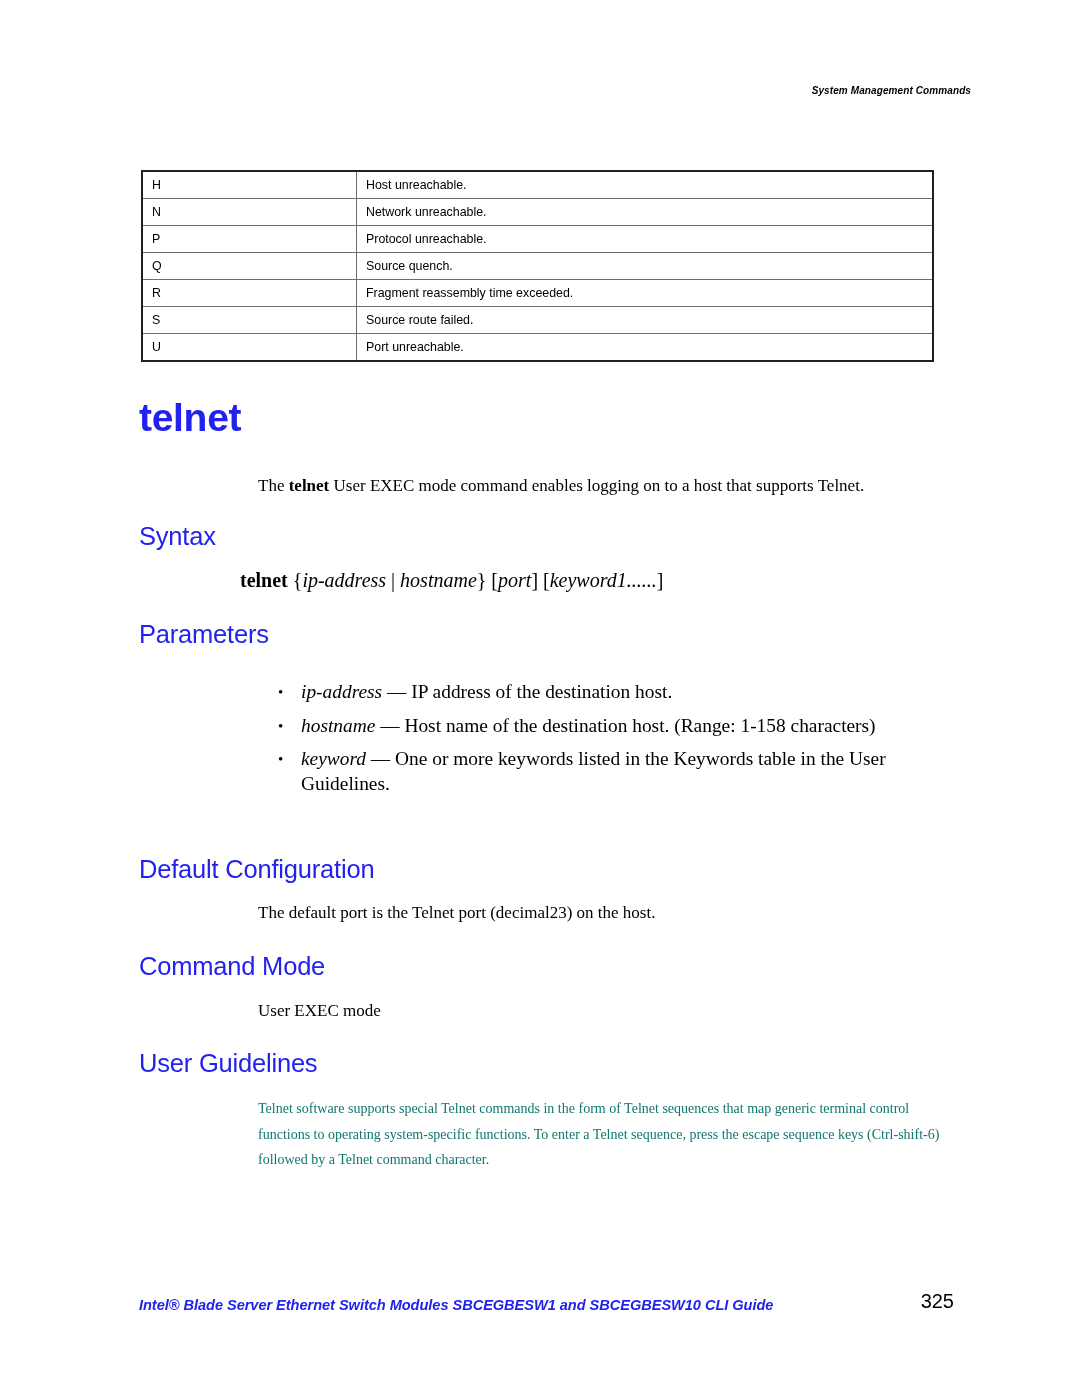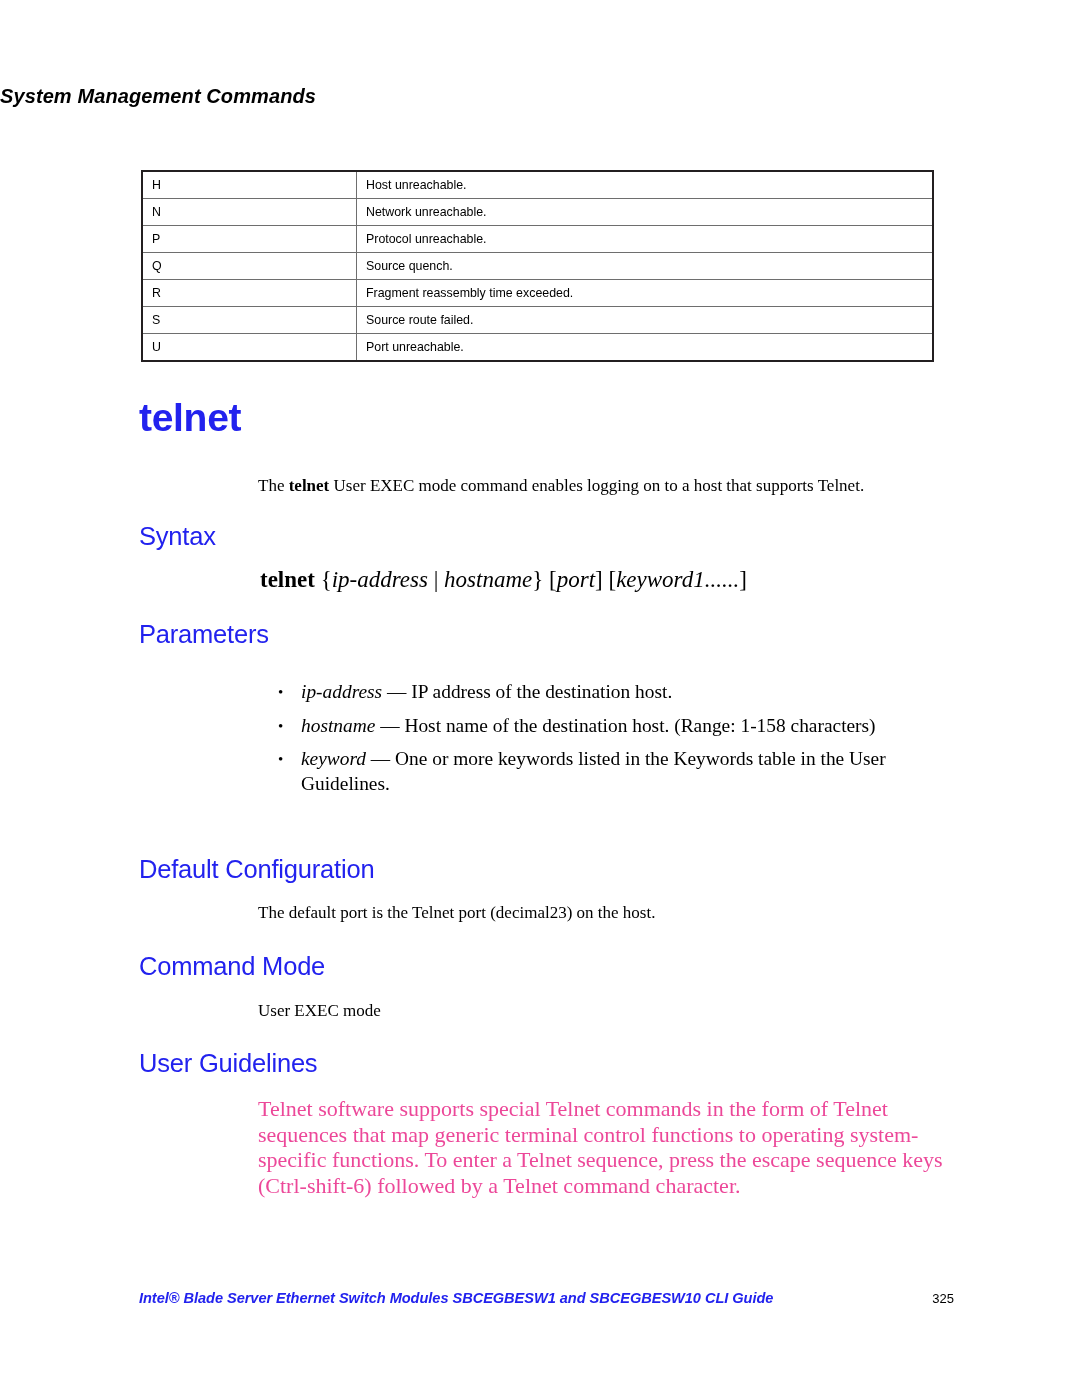--- a/index.html
+++ b/index.html
@@ -20,26 +20,27 @@
     position: relative;
     width: 1080px;
     height: 1397px;
     background: #ffffff;
   }
 
   
   .running-header {
     position: absolute;
     top: 85px;
-    left: 0;
+    left: 11px;
     width: 960px;
+    text-align: right;
     font-family: "Liberation Sans", "DejaVu Sans", sans-serif;
     font-style: italic;
     font-weight: bold;
-    font-size: 20px;
+    font-size: 10px;
     letter-spacing: 0.1px;
     color: #000000;
   }
 
   
   .icmp-table {
     position: absolute;
     left: 141px;
     top: 170px;
     width: 793px;
@@ -92,23 +93,23 @@
     font-family: "Liberation Serif", "DejaVu Serif", serif;
     font-size: 17px;
     line-height: 24.6px;
     color: #000000;
   }
 
   .intro-line { white-space: nowrap; }
 
   .syntax-line {
     position: absolute;
-    left: 260px;
-    font-family: "Liberation Serif", "DejaVu Serif", serif;
-    font-size: 23px;
+    left: 240px;
+    font-family: "Liberation Serif", "DejaVu Serif", serif;
+    font-size: 20px;
     line-height: 24px;
     white-space: nowrap;
   }
   .syntax-line .cmd { font-weight: bold; }
   .syntax-line i { font-style: italic; }
 
   
   .param-list {
     position: absolute;
     left: 258px;
@@ -135,23 +136,23 @@
     font-size: 15px;
     line-height: 26px;
   }
   .param-list li i { font-style: italic; }
 
   .para-block {
     position: absolute;
     left: 258px;
     width: 690px;
     font-family: "Liberation Serif", "DejaVu Serif", serif;
-    font-size: 22px;
+    font-size: 14px;
     line-height: 25.6px;
-    color: #ec4899;
+    color: #0f766e;
   }
 
   
   .footer {
     position: absolute;
     left: 139px;
     top: 1290px;
     width: 815px;
     display: flex;
     justify-content: space-between;
@@ -162,21 +163,21 @@
   .footer-title {
     font-style: italic;
     font-weight: bold;
     color: #2222ee;
     letter-spacing: -0.05px;
   }
   .footer-page {
     font-style: normal;
     font-weight: normal;
     color: #000000;
-    font-size: 13px;
+    font-size: 20px;
   }
 </style>
 </head>
 <body>
 
 <div class="page">
 
   <div class="running-header">System Management Commands</div>
 
   <table class="icmp-table">

